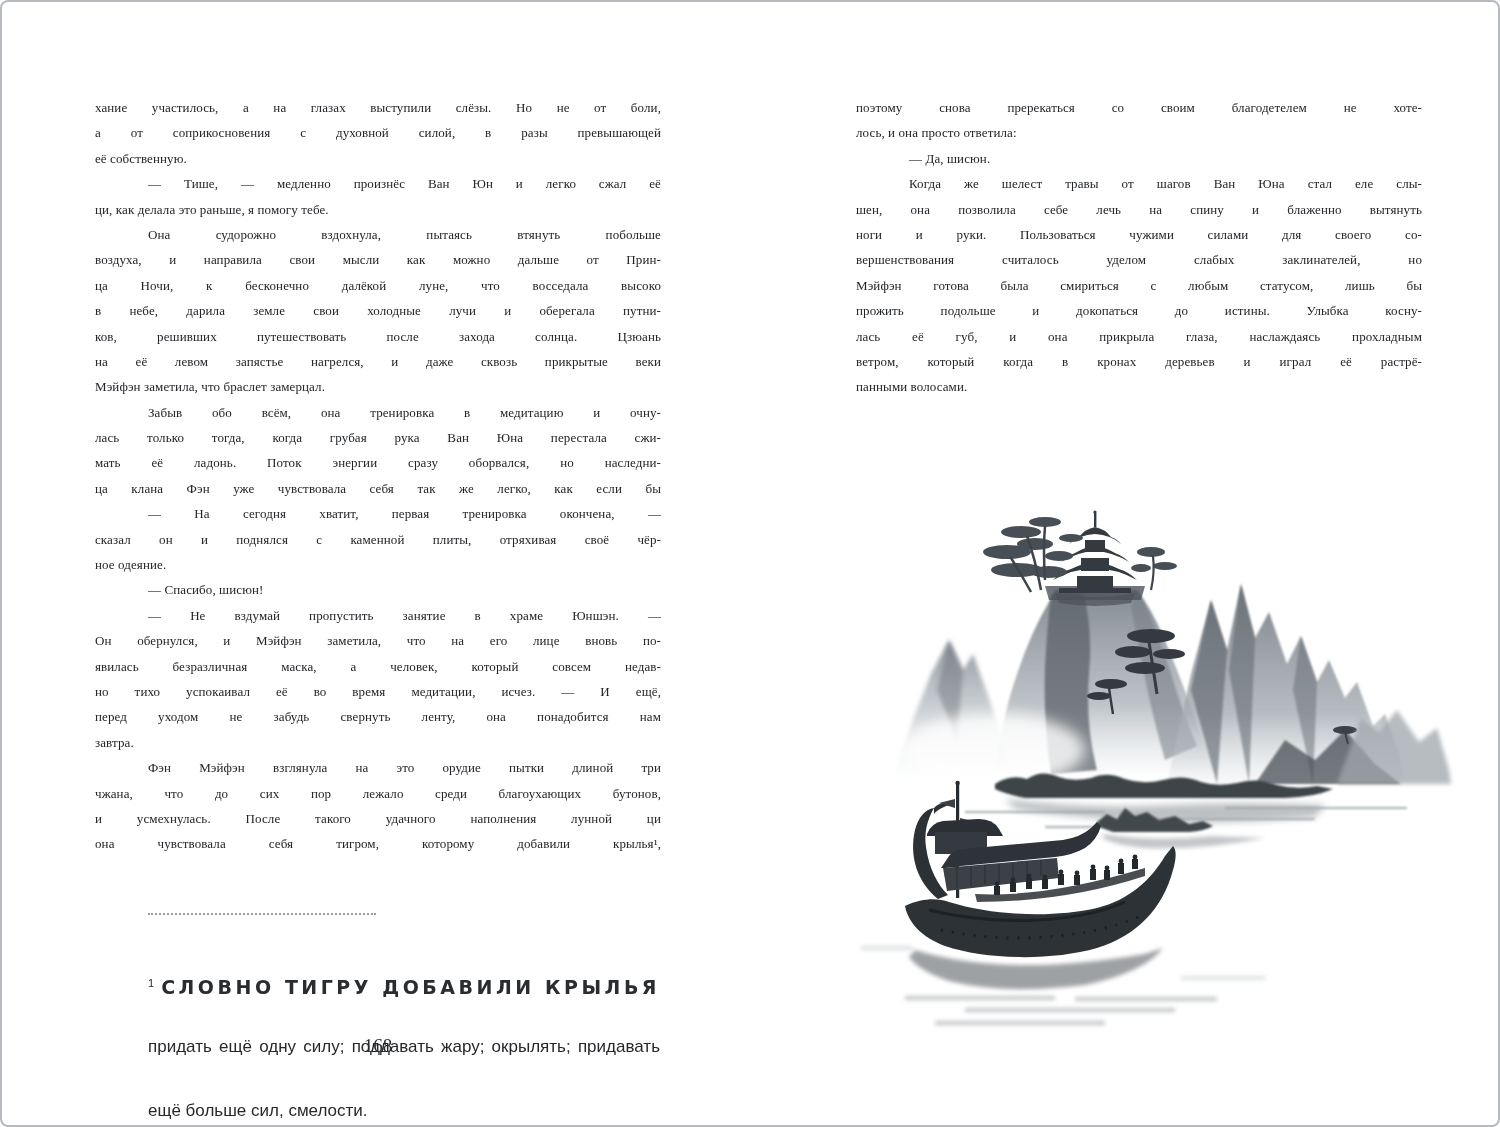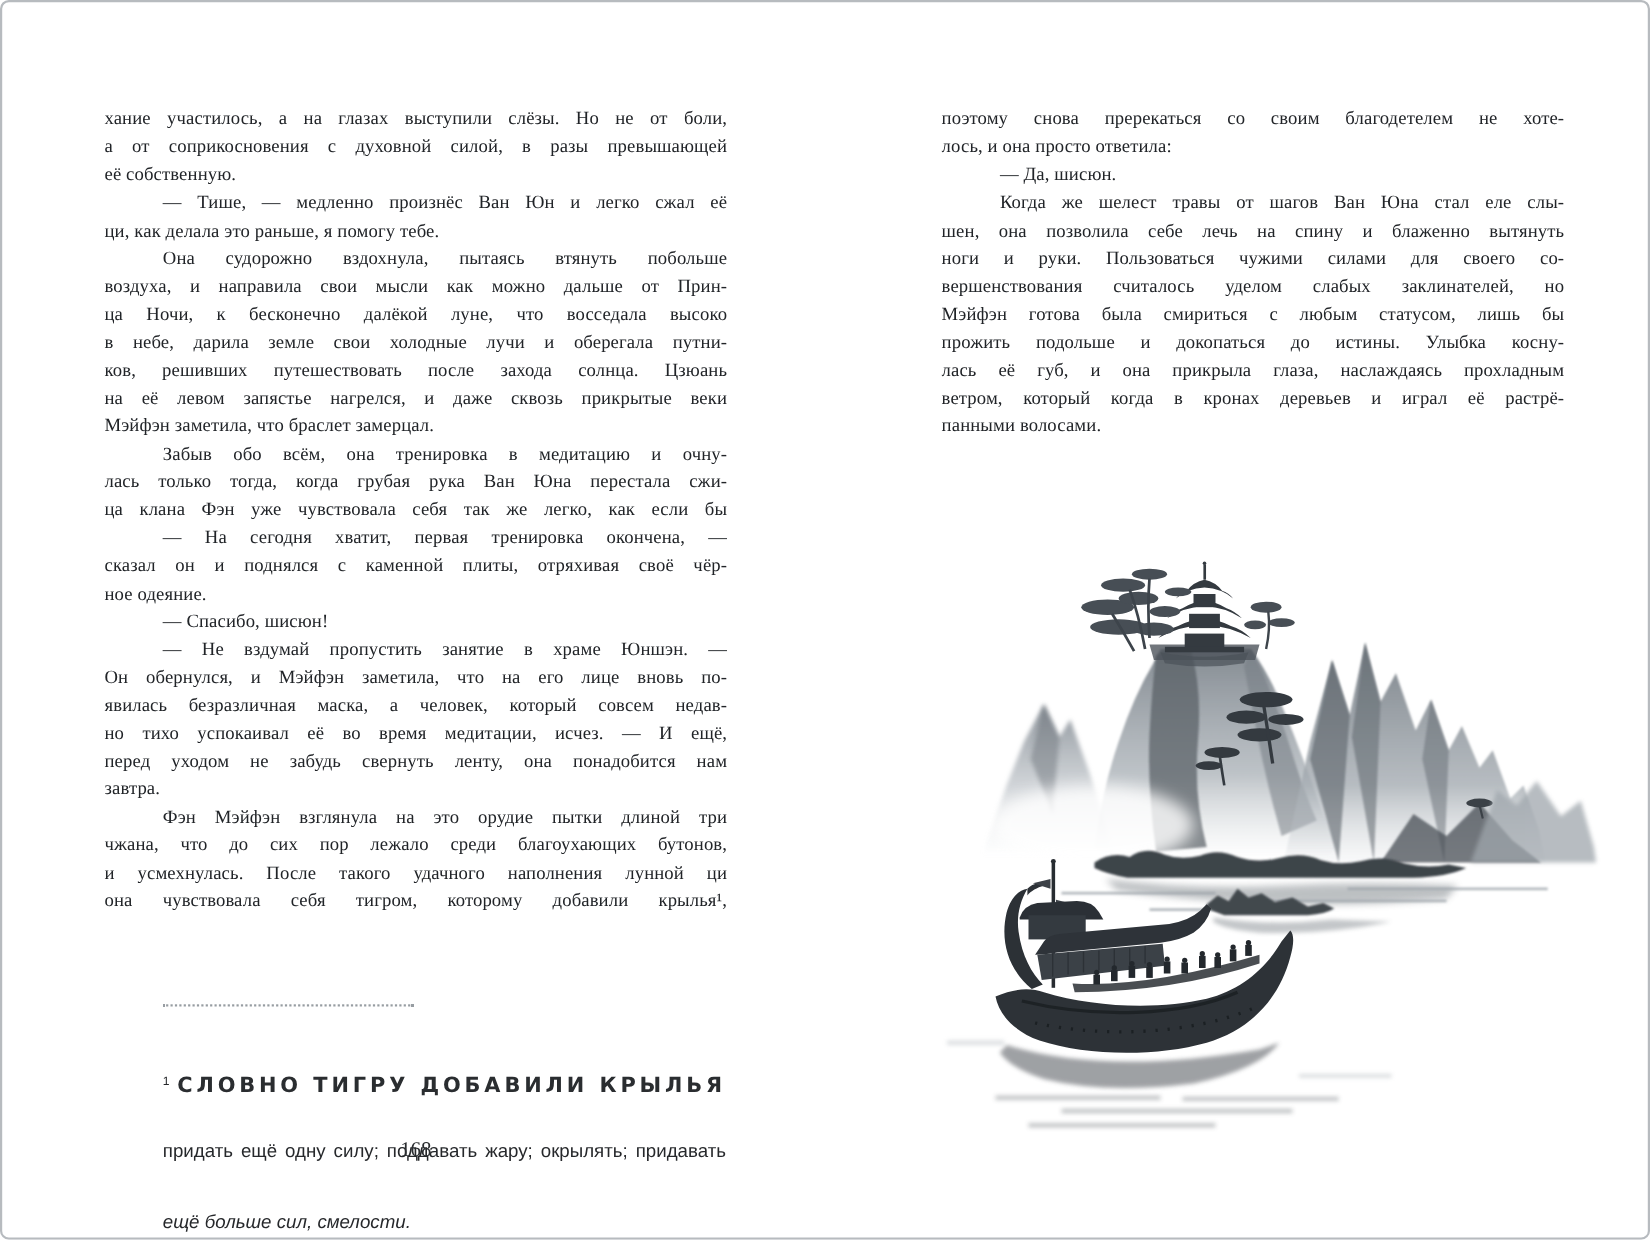--- a/index.html
+++ b/index.html
@@ -5,32 +5,32 @@
   html,body{margin:0;padding:0;}
   body{
     width:1500px;height:1127px;position:relative;background:#ffffff;
     font-family:"Liberation Serif",serif;color:#212428;overflow:hidden;
   }
   .frame{position:absolute;inset:0;border:2px solid #b7bbbf;border-radius:8px;pointer-events:none;}
   .col{position:absolute;top:95px;width:566px;}
   #col-left{left:95px;}
   #col-right{left:856px;}
   .ln{
-    font-size:17px;line-height:25.4px;height:25.4px;overflow:hidden;
+    font-size:13px;line-height:25.4px;height:25.4px;overflow:hidden;
     text-align:justify;text-align-last:justify;letter-spacing:.1px;white-space:normal;
   }
   .ln.ind{padding-left:53px;}
   .ln.end{text-align:left;text-align-last:left;}
   .fn-sep{position:absolute;left:148px;top:913px;width:228px;height:0;border-top:2px dotted #979da2;}
   .footnote{
     position:absolute;left:148px;top:933px;width:512px;
     font-family:"Liberation Sans",sans-serif;font-size:17px;line-height:28px;color:#26282b;
   }
   .footnote .fl{text-align:justify;text-align-last:justify;height:28px;overflow:hidden;margin-top:36px;}
-  .footnote .fl.end{text-align:left;text-align-last:left;font-style:italic;}
+  .footnote .fl.end{text-align:left;text-align-last:left;}
   .fn-marker{font-size:11px;vertical-align:super;margin-right:7px;}
   .fn-term{
     font-family:"DejaVu Sans",sans-serif;font-weight:700;font-size:19px;
     letter-spacing:3.5px;color:#2a2d30;
   }
   .pagenum{position:absolute;left:95px;top:1035px;width:566px;text-align:center;font-size:19px;color:#2a2d30;}
   .illus{position:absolute;left:845px;top:478px;width:612px;height:558px;}
 </style>
 </head>
 <body>
@@ -46,20 +46,21 @@
       <div class="ln end">ци, как делала это раньше, я помогу тебе.</div>
       <div class="ln ind">Она судорожно вздохнула, пытаясь втянуть побольше</div>
       <div class="ln">воздуха, и направила свои мысли как можно дальше от Прин-</div>
       <div class="ln">ца Ночи, к бесконечно далёкой луне, что восседала высоко</div>
       <div class="ln">в небе, дарила земле свои холодные лучи и оберегала путни-</div>
       <div class="ln">ков, решивших путешествовать после захода солнца. Цзюань</div>
       <div class="ln">на её левом запястье нагрелся, и даже сквозь прикрытые веки</div>
       <div class="ln end">Мэйфэн заметила, что браслет замерцал.</div>
       <div class="ln ind">Забыв обо всём, она тренировка в медитацию и очну-</div>
       <div class="ln">лась только тогда, когда грубая рука Ван Юна перестала сжи-</div>
+      <div class="ln">мать её ладонь. Поток энергии сразу оборвался, но наследни-</div>
       <div class="ln">ца клана Фэн уже чувствовала себя так же легко, как если бы</div>
       <div class="ln ind">— На сегодня хватит, первая тренировка окончена, —</div>
       <div class="ln">сказал он и поднялся с каменной плиты, отряхивая своё чёр-</div>
       <div class="ln end">ное одеяние.</div>
       <div class="ln ind end">— Спасибо, шисюн!</div>
       <div class="ln ind">— Не вздумай пропустить занятие в храме Юншэн. —</div>
       <div class="ln">Он обернулся, и Мэйфэн заметила, что на его лице вновь по-</div>
       <div class="ln">явилась безразличная маска, а человек, который совсем недав-</div>
       <div class="ln">но тихо успокаивал её во время медитации, исчез. — И ещё,</div>
       <div class="ln">перед уходом не забудь свернуть ленту, она понадобится нам</div>

